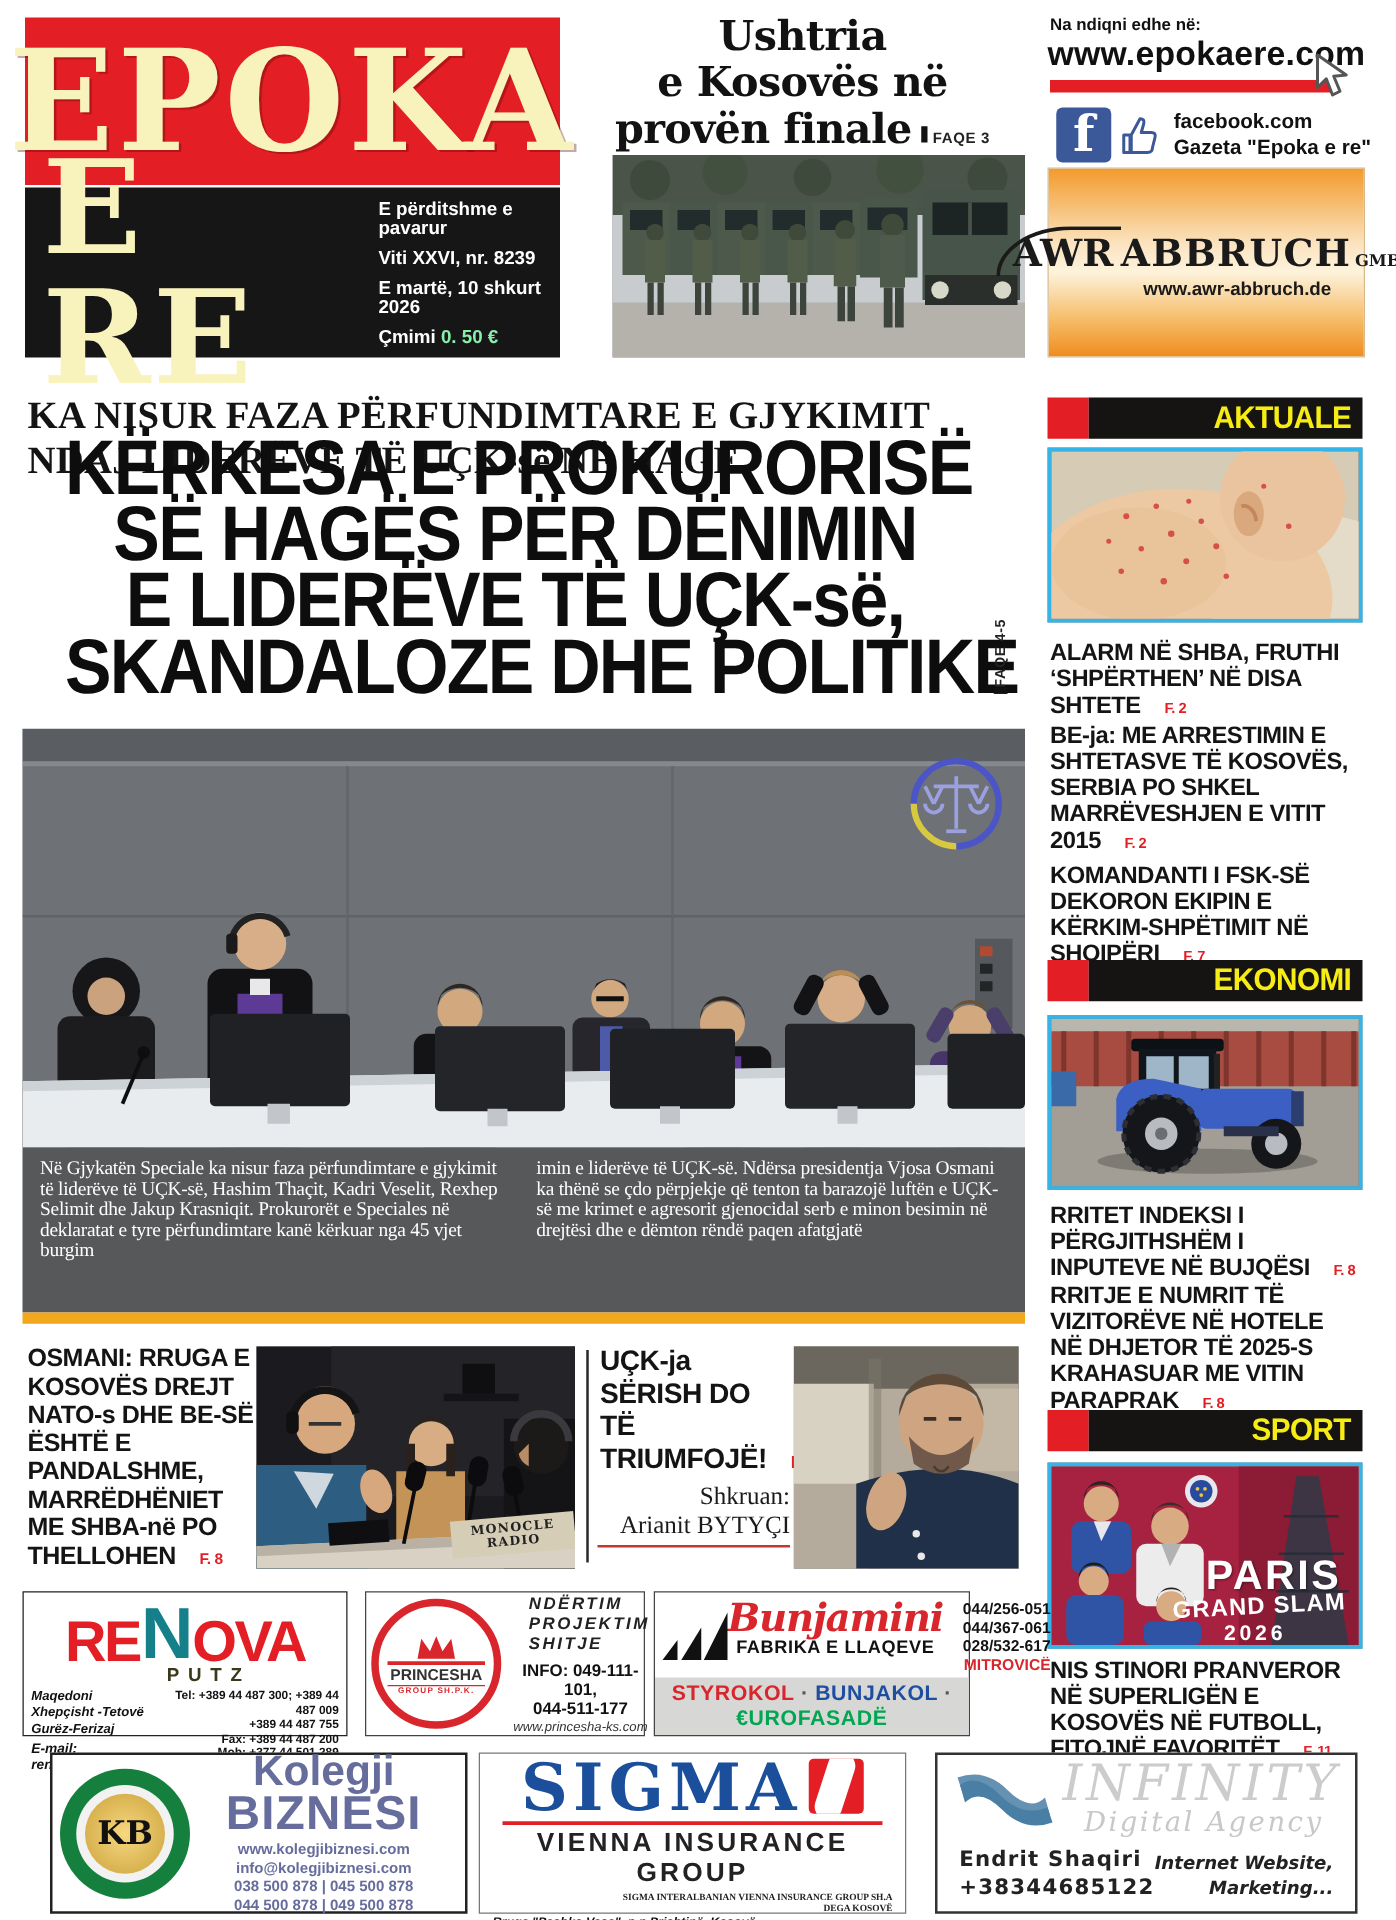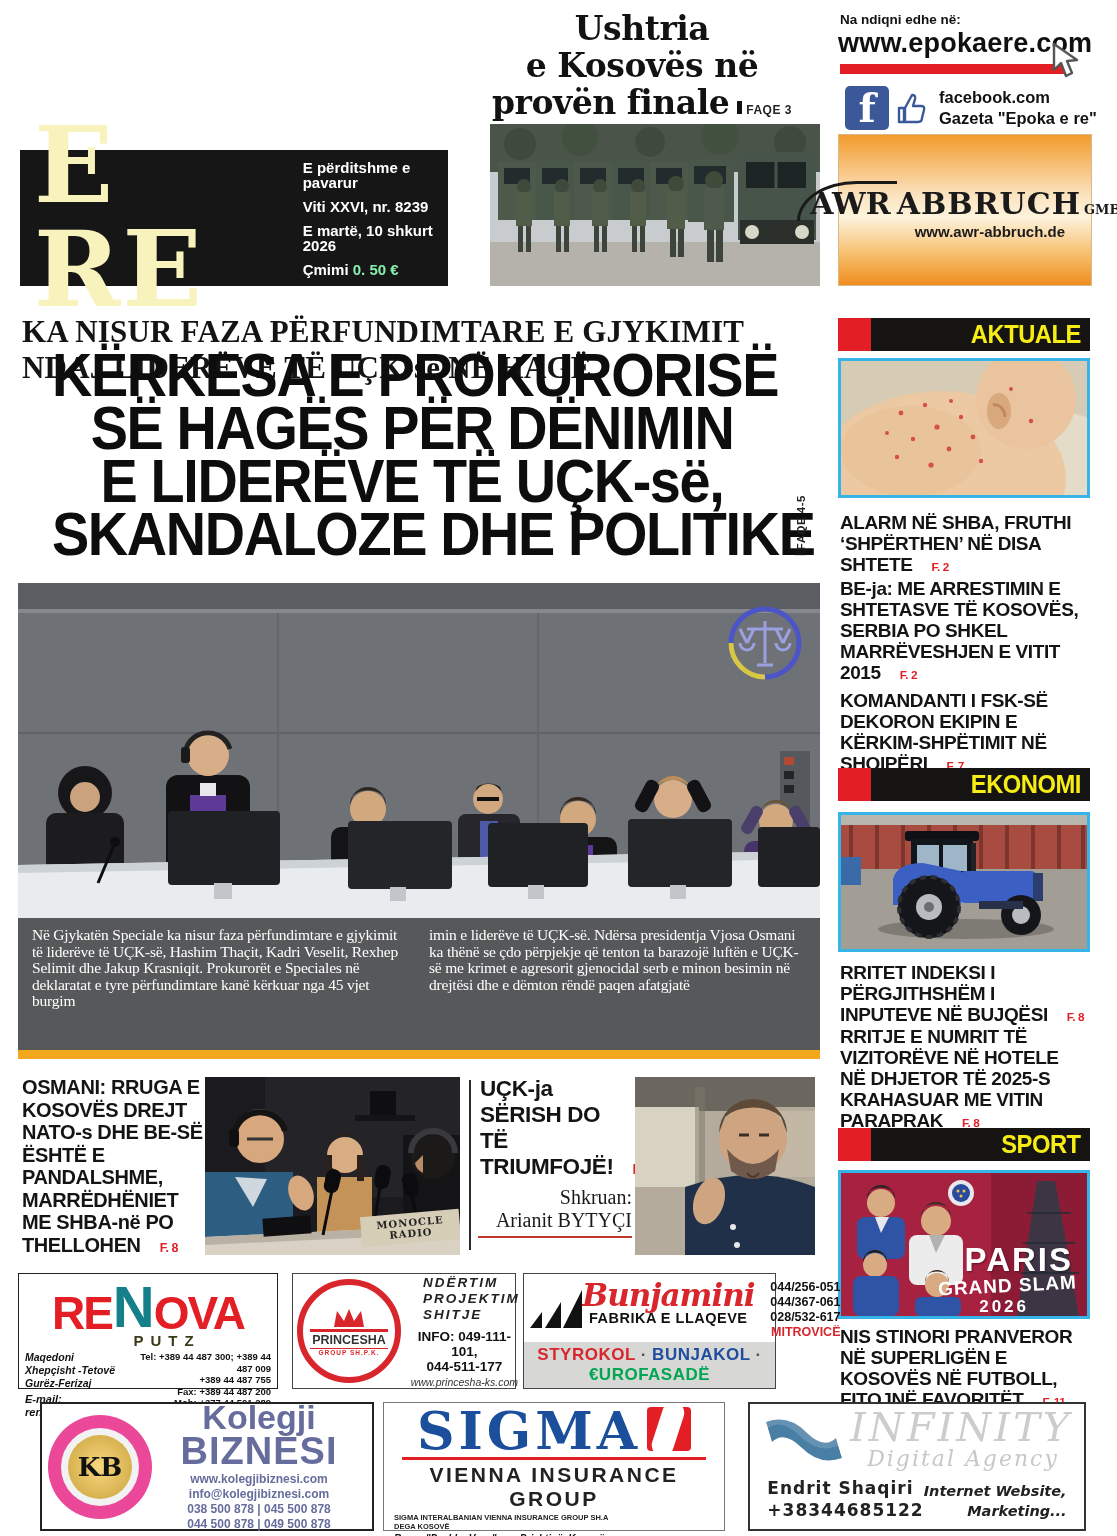--- a/index.html
+++ b/index.html
@@ -98,35 +98,35 @@
   .bunj-mid{flex:1;text-align:center;}
   .bunj-brand{font-family:"DejaVu Serif",serif;font-style:italic;font-weight:900;font-size:31px;color:#d8262c;letter-spacing:-1px;line-height:30px;}
   .bunj-sub{font-weight:800;font-size:14.5px;color:#111;letter-spacing:.5px;}
   .bunj-right{flex:none;width:86px;text-align:right;font-weight:800;font-size:12.5px;line-height:15px;color:#111;padding-right:2px;}
   .bunj-city{color:#d8262c;}
   .bunj-strip{position:absolute;left:0;bottom:0;width:100%;background:#d7d7d5;text-align:center;font-weight:800;font-size:17px;letter-spacing:.5px;padding:3px 0;}
   .st-red{color:#d8262c;} .st-blue{color:#1f4ea1;} .st-green{color:#00a651;} .st-dot{color:#555;}
 
   
   .kolegji{left:40px;top:1402px;width:334px;height:129px;border:2px solid #222;display:flex;align-items:center;padding:2px 6px;}
-  .kb-ring{width:104px;height:104px;border-radius:50%;background:#ec4899;flex:none;display:flex;align-items:center;justify-content:center;}
+  .kb-ring{width:104px;height:104px;border-radius:50%;background:#15803d;flex:none;display:flex;align-items:center;justify-content:center;}
   .kb-ring2{width:78px;height:78px;border-radius:50%;background:#f2f2f2;display:flex;align-items:center;justify-content:center;}
   .kb-core{width:64px;height:64px;border-radius:50%;background:radial-gradient(#f7d780,#caa23a);display:flex;align-items:center;justify-content:center;font-weight:900;font-size:26px;color:#111;font-family:"DejaVu Serif",serif;}
   .kol-right{flex:1;text-align:center;color:#666d9c;}
   .kol-n1{font-size:34px;font-weight:700;line-height:32px;}
   .kol-n2{font-size:38px;font-weight:700;letter-spacing:1px;line-height:36px;}
   .kol-small{font-weight:800;font-size:12px;line-height:15px;margin-top:3px;}
   .sigma{left:383px;top:1402px;width:342px;height:129px;border:1.5px solid #777;padding:4px 10px;}
   .sigma-row{display:flex;align-items:flex-start;justify-content:center;}
   .sigma-word{font-family:"DejaVu Serif",serif;font-weight:900;font-size:52px;line-height:48px;color:#1b4f9c;letter-spacing:4px;}
   .sigma-s{width:44px;height:44px;background:#e31e24;border-radius:4px;margin-left:6px;position:relative;overflow:hidden;flex:none;}
   .sigma-s:before{content:"";position:absolute;left:10px;top:-6px;width:22px;height:56px;background:#fff;transform:rotate(18deg);border-radius:12px;}
   .sigma-rule{height:3px;background:#e31e24;margin:2px 8px 3px 8px;}
   .sigma-vig{font-weight:700;font-size:21px;letter-spacing:2.5px;color:#222;text-align:center;}
-  .sigma-sub{font-weight:700;font-size:7.5px;color:#222;line-height:9px;margin-top:2px;}
+  .sigma-sub{font-weight:700;font-size:7.5px;text-align:right;color:#222;line-height:9px;margin-top:2px;font-family:Liberation Serif, serif;}
   .sigma-addr{font-weight:700;font-style:italic;font-size:10px;line-height:12px;color:#111;margin-top:2px;}
   .infinity{left:748px;top:1402px;width:338px;height:129px;border:2px solid #333;padding:4px 8px;}
   .inf-top{display:flex;align-items:center;font-style:italic;}
   .inf-name{font-family:"DejaVu Serif",serif;font-size:40px;color:#cscsc;color:#cccccc;letter-spacing:3px;line-height:38px;}
   .inf-sub{font-family:"DejaVu Serif",serif;font-size:22px;color:#c8c8c8;letter-spacing:2px;text-align:center;}
   .inf-bottom{display:flex;justify-content:center;margin-top:6px;}
   .inf-contact{font-family:"DejaVu Sans",sans-serif;font-size:17px;font-weight:700;color:#222;letter-spacing:1px;line-height:22px;}
   .inf-desc{font-family:"DejaVu Sans",sans-serif;font-style:italic;font-size:14.5px;font-weight:700;color:#222;text-align:right;line-height:20px;margin-top:4px;}
 
   
@@ -134,20 +134,23 @@
   .judo-t1{right:14px;top:68px;font-size:33px;letter-spacing:2px;text-shadow:1px 1px 2px rgba(0,0,0,.4);}
   .judo-t2{right:10px;top:102px;font-size:19px;letter-spacing:1px;transform:rotate(-3deg);}
   .judo-t3{right:58px;top:124px;font-size:17px;letter-spacing:3px;}
   .monocle{left:156px;top:136px;background:#d6cdb6;color:#222;font-family:"DejaVu Serif",serif;font-weight:700;font-size:10px;letter-spacing:1px;padding:4px 8px;transform:rotate(-5deg);line-height:11px;text-align:center;}
 </style>
 </head>
 <body>
 
 <div id="page">
 
+  <div class="abs m-red">
+    <div class="m-word">EPOKA</div>
+  </div>
   <div class="abs m-blk">
     <div class="m-word2">E RE</div>
     <div class="m-info">
       <div>E përditshme e pavarur</div>
       <div>Viti XXVI, nr. 8239</div>
       <div>E martë, 10 shkurt 2026</div>
       <div><span>Çmimi</span> <span class="m-price-val">0. 50 €</span></div>
     </div>
   </div>
 

